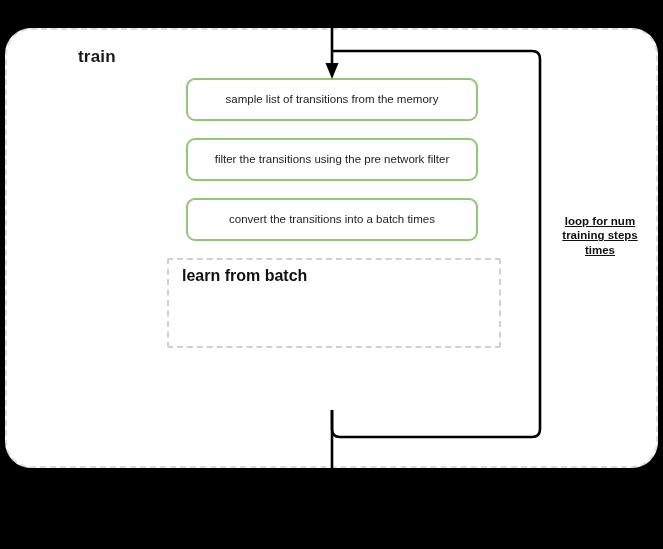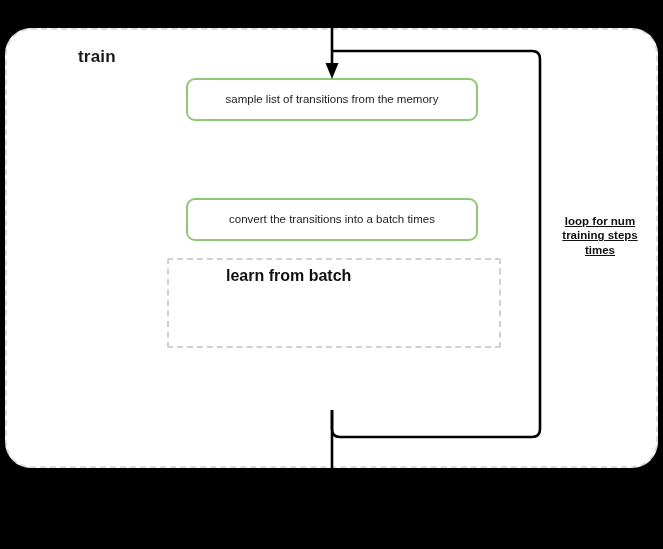--- a/index.html
+++ b/index.html
@@ -83,21 +83,20 @@
   }
   .subscope-title {
     position: absolute;
     left: 182px;
     top: 264px;
     width: 150px;
     font-size: 16px;
     font-weight: bold;
     line-height: 1.45;
     color: #111111;
-    margin-left: 44px;
   }
 
   
   .loop-label {
     position: absolute;
     left: 548px;
     top: 214px;
     width: 104px;
     font-size: 11.5px;
     font-weight: bold;
@@ -126,20 +125,23 @@
 
   <div class="scope-title">train</div>
 
   <div class="subscope"></div>
   <div class="subscope-title">learn from batch</div>
 
   <div class="node" id="node-sample">
     <span class="node-label">sample list of transitions from the memory</span>
   </div>
 
+  <div class="node" id="node-filter">
+    <span class="node-label">filter the transitions using the pre network filter</span>
+  </div>
 
   <div class="node" id="node-convert">
     <span class="node-label">convert the transitions into a batch times</span>
   </div>
 
 
   <div class="loop-label">loop for num training steps times</div>
 
   <svg id="wires" viewBox="0 0 663 549">
 

